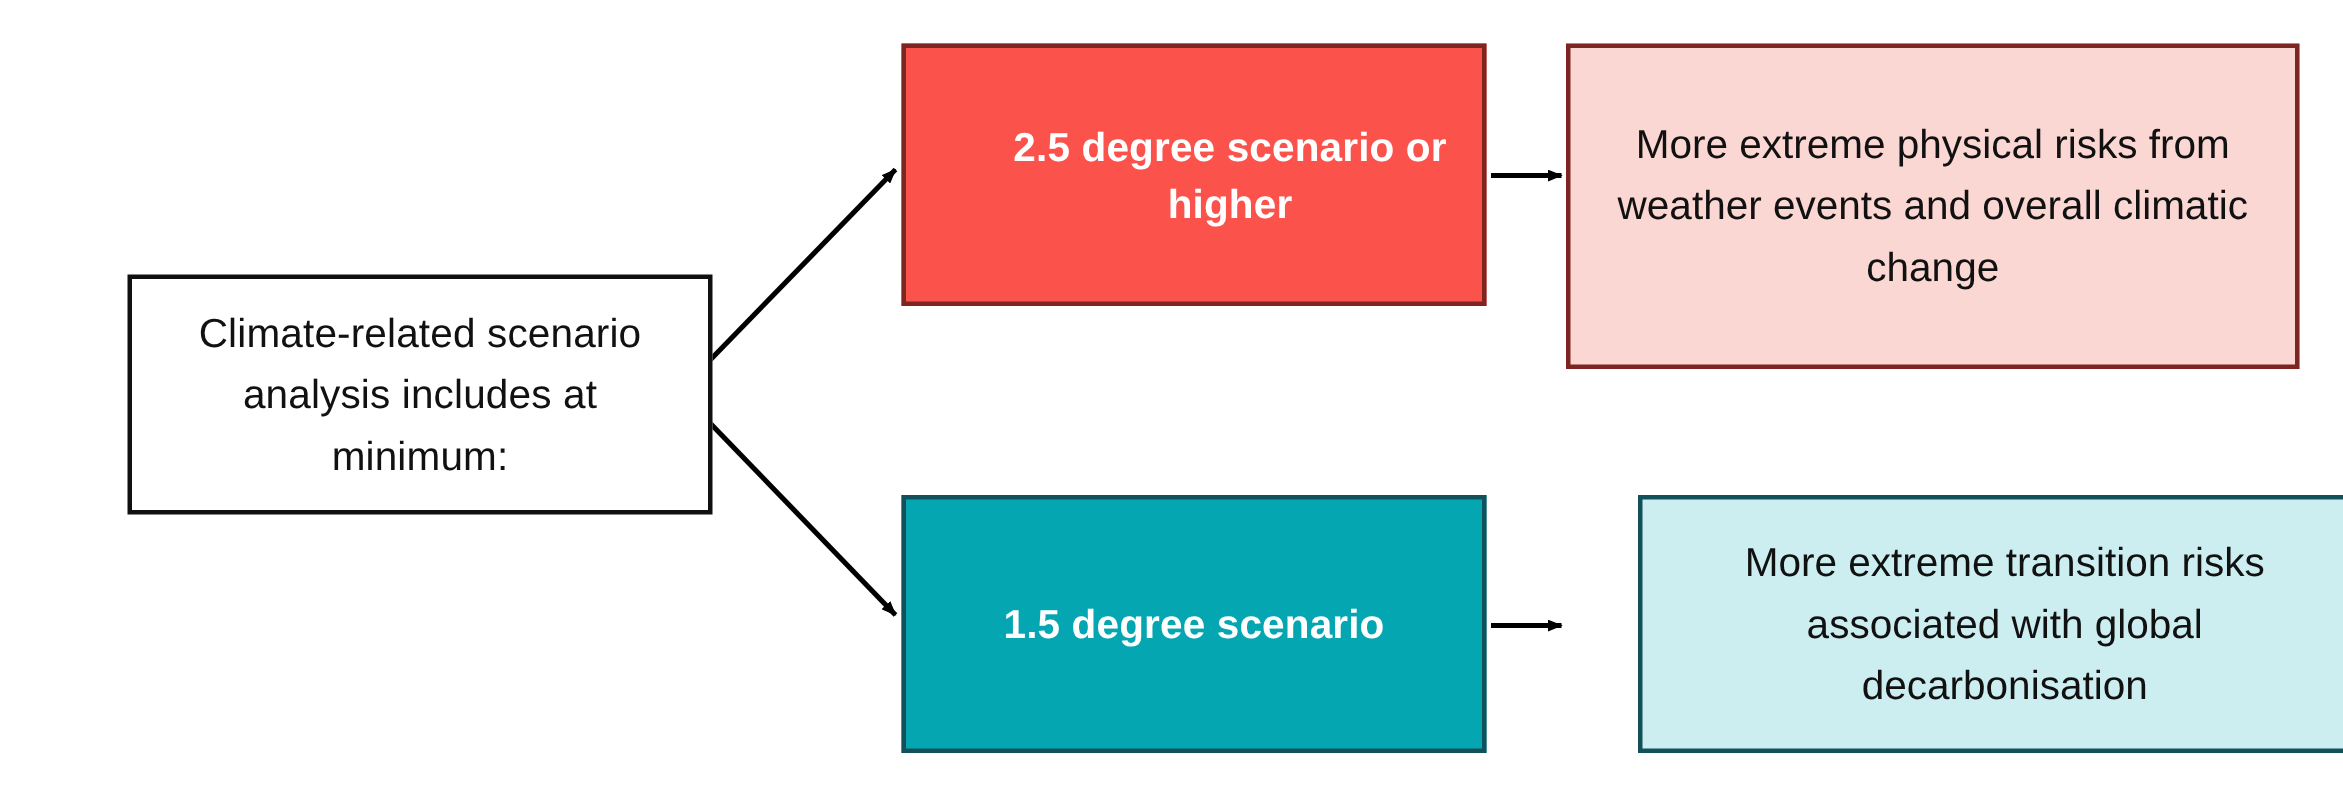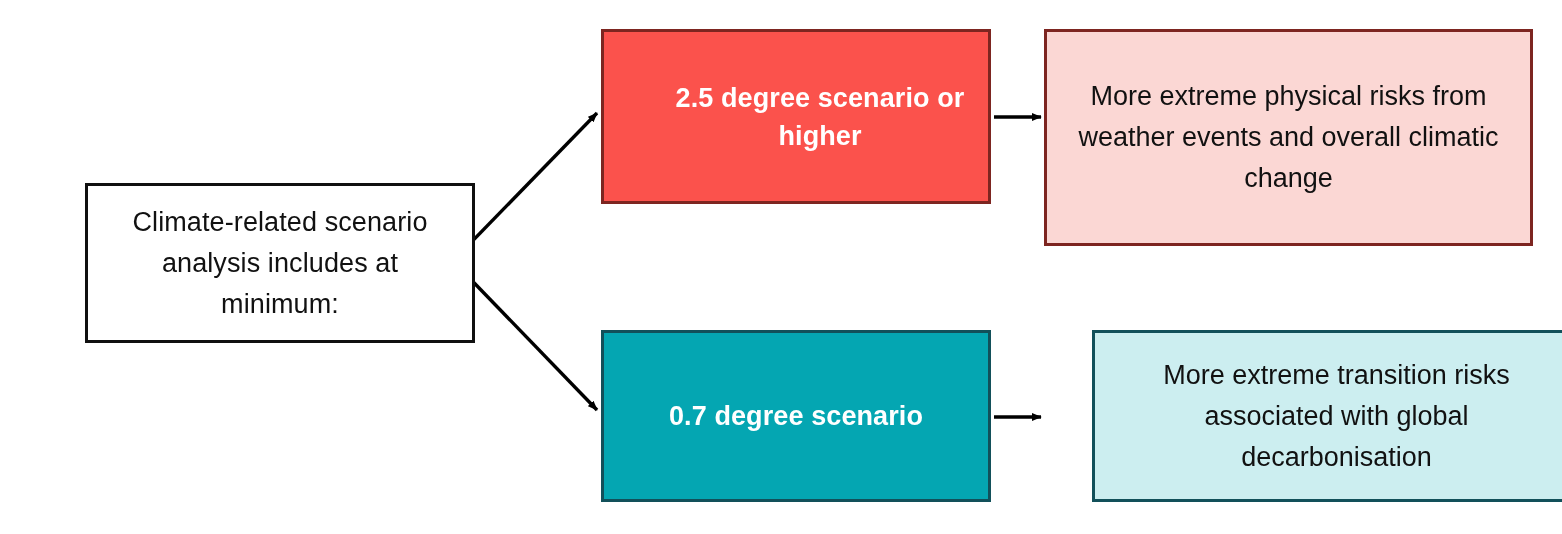--- a/index.html
+++ b/index.html
@@ -150,20 +150,20 @@
 
   <div class="node" id="node-scenario-high">
     <span class="node-label">2.5 degree scenario or higher</span>
   </div>
 
   <div class="node" id="node-outcome-physical">
     <span class="node-label">More extreme physical risks from weather events and overall climatic change</span>
   </div>
 
   <div class="node" id="node-scenario-low">
-    <span class="node-label">0.7 degree scenario</span>
+    <span class="node-label">1.5 degree scenario</span>
   </div>
 
   <div class="node" id="node-outcome-transition">
     <span class="node-label">More extreme transition risks associated with global decarbonisation</span>
   </div>
 
 </div>
 
 </body></html>

